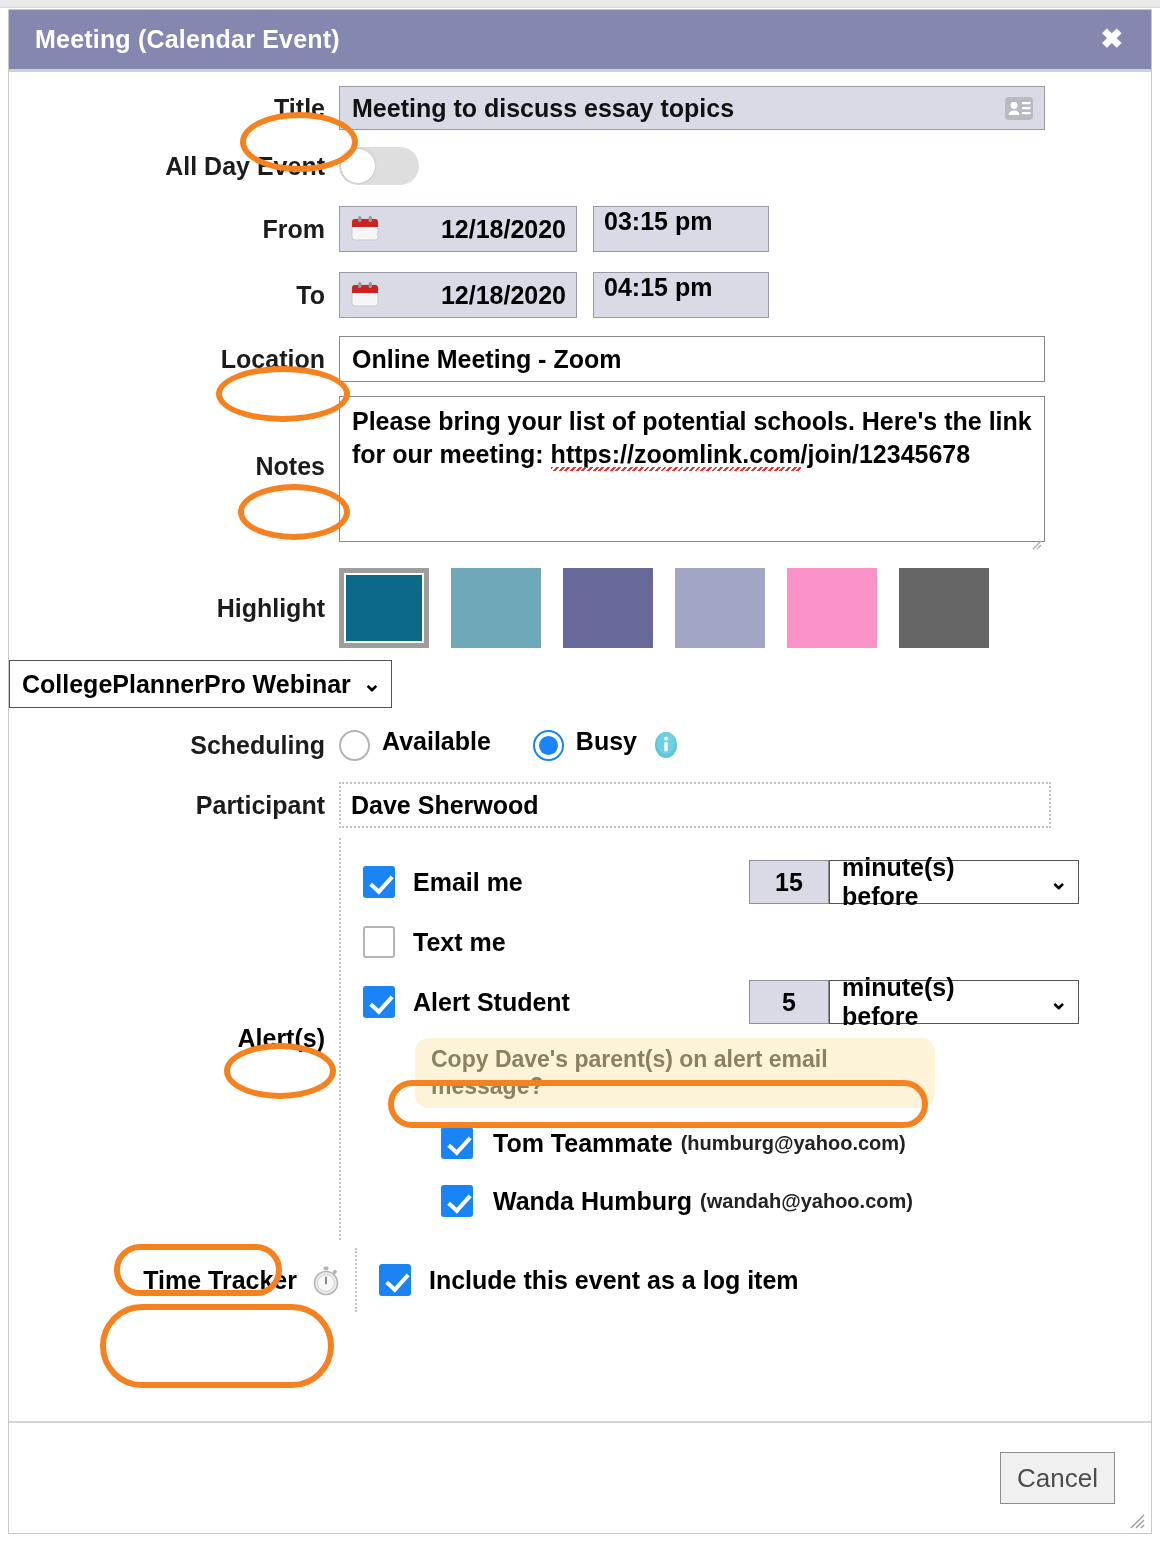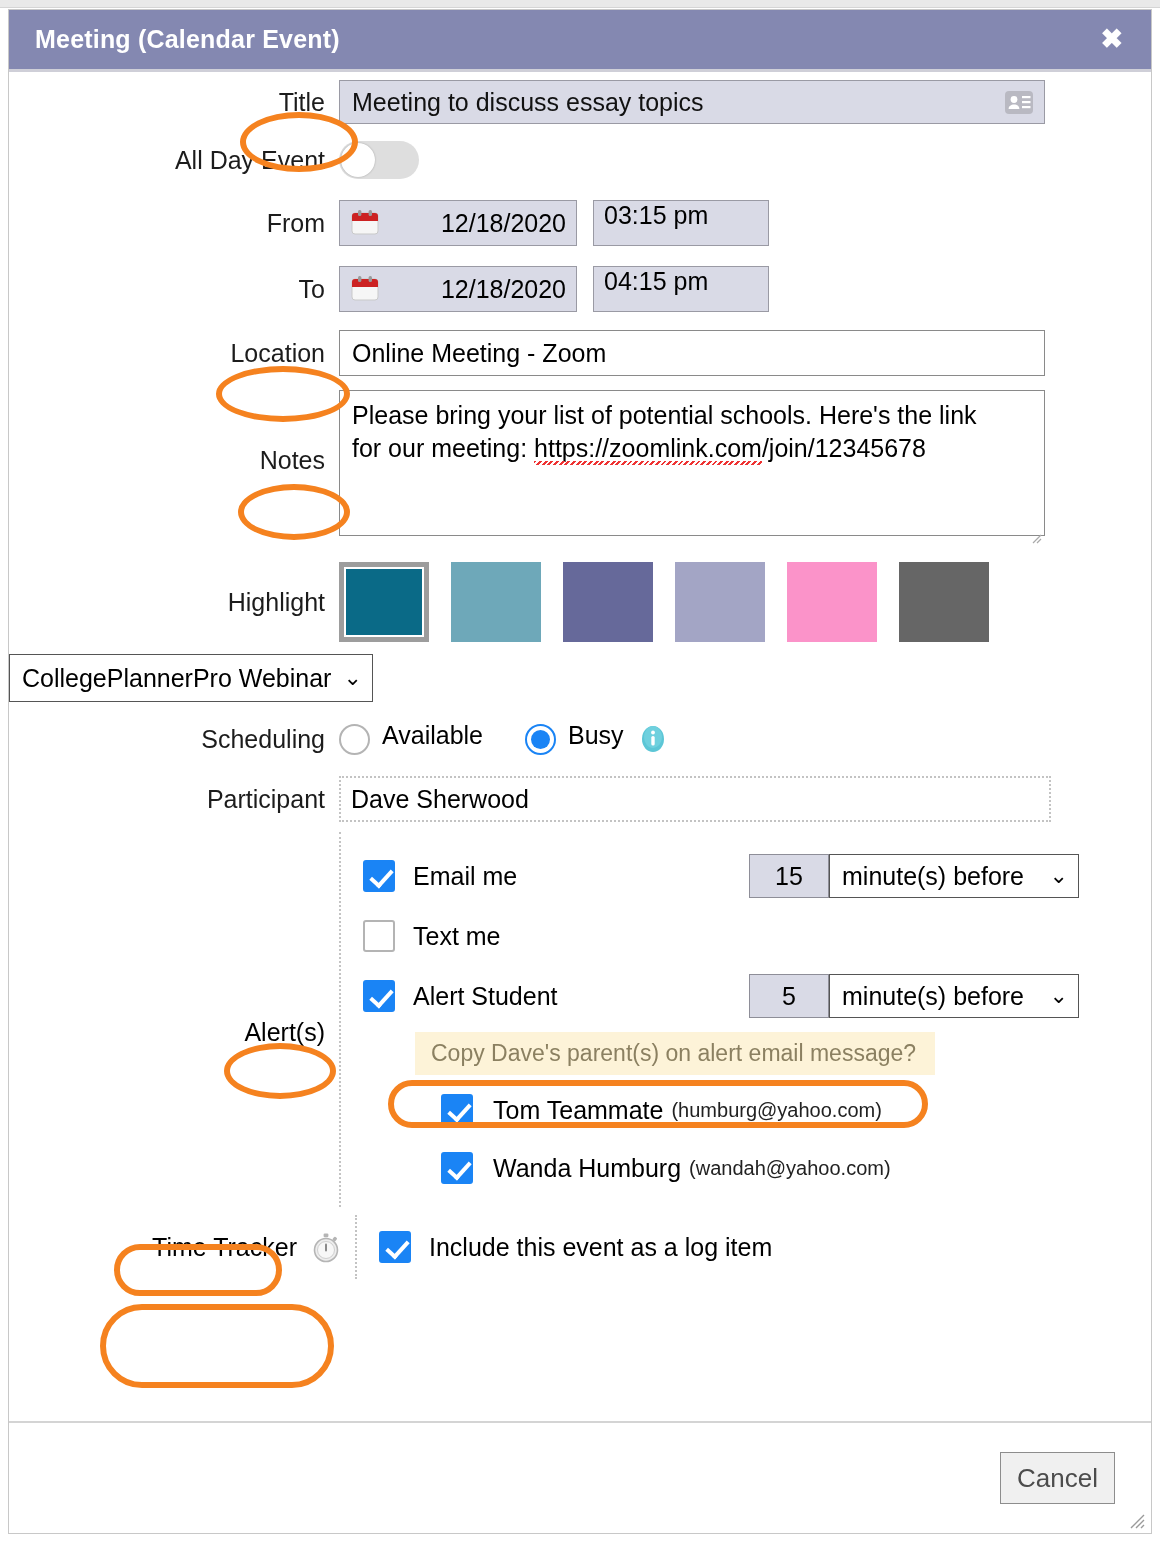--- a/index.html
+++ b/index.html
@@ -26,21 +26,21 @@
     display: flex; align-items: center; justify-content: space-between;
     padding: 0 22px 0 26px; flex: none;
     border-bottom: 3px solid #cfcfd8;
   }
   .titlebar-text { font-size: 25px; font-weight: bold; letter-spacing: .2px; }
   .close-x {
     font-size: 27px; font-weight: bold; line-height: 1; color: #ffffff;
     cursor: pointer; padding: 2px 6px;
   }
 
-  .body-area { flex: 1 1 auto; position: relative; padding-top: 2px; }
+  .body-area { flex: 1 1 auto; position: relative; padding-top: 8px; font-weight: bold; }
 
   
   .row { display: flex; align-items: flex-start; margin-bottom: 0; }
   .lbl {
     width: 330px; text-align: right; padding-right: 14px;
     font-size: 25px; color: #1c1c1c; flex: none;
   }
   .fld { flex: 1 1 auto; }
 
   
@@ -163,21 +163,21 @@
   }
   .unit-select {
     width: 250px; height: 44px; border: 1px solid #555; background: #fff;
     display: flex; align-items: center; justify-content: space-between;
     padding: 0 10px 0 12px; font-size: 25px; flex: none; margin-left: 0;
   }
   .alert-right { display: flex; align-items: center; margin-left: auto; margin-right: 72px; }
   .copy-banner {
     background: #fdf3d8; color: #8b8061; font-size: 23px;
     padding: 8px 16px; margin: 6px 0 6px 52px; width: 520px;
-    border-radius: 0;
+    border-radius: 14px;
   }
   .parent-line { display: flex; align-items: center; height: 58px; padding-left: 78px; }
   .parent-name { font-size: 25px; margin-left: 20px; }
   .parent-email { font-size: 20px; color: #222; margin-left: 8px; }
 
   
   .tt-row { display: flex; align-items: center; height: 64px; margin-top: 8px; }
   .tt-lbl { width: 288px; text-align: right; font-size: 25px; flex: none; }
   .tt-icon { width: 34px; height: 34px; margin: 0 12px 0 12px; flex: none; }
   .tt-fld { border-left: 2px dotted #c3c3c3; padding-left: 22px; display: flex; align-items: center; height: 64px; }

